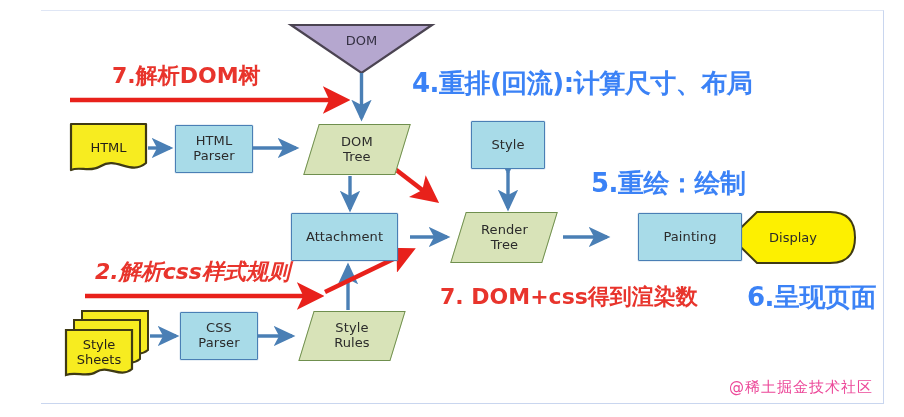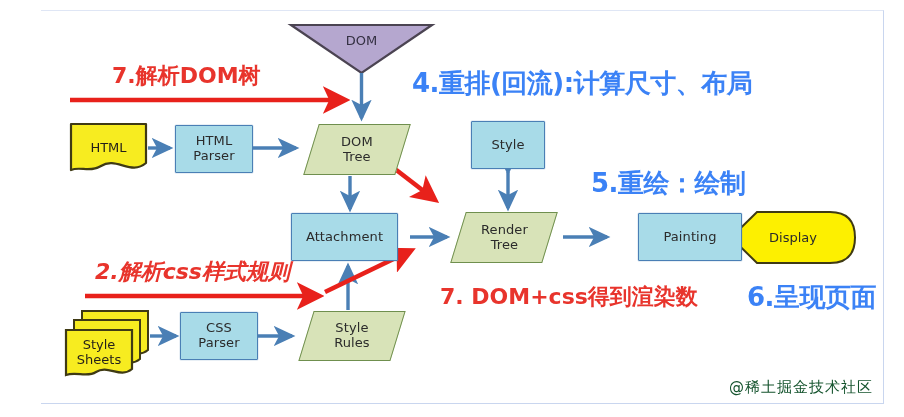--- a/index.html
+++ b/index.html
@@ -126,21 +126,21 @@
     letter-spacing: 0px;
   }
   .anno-blue {
     color: #3b82f6;
     font-size: 26px;
     letter-spacing: -0.5px;
   }
 
   .watermark {
     position: absolute;
-    color: #14532d;
+    color: #ec4899;
     font-family: "DejaVu Sans", sans-serif;
     font-size: 15px;
     letter-spacing: 1px;
     white-space: nowrap;
   }
 
   svg.overlay {
     position: absolute;
     left: 0; top: 0;
     width: 904px;

